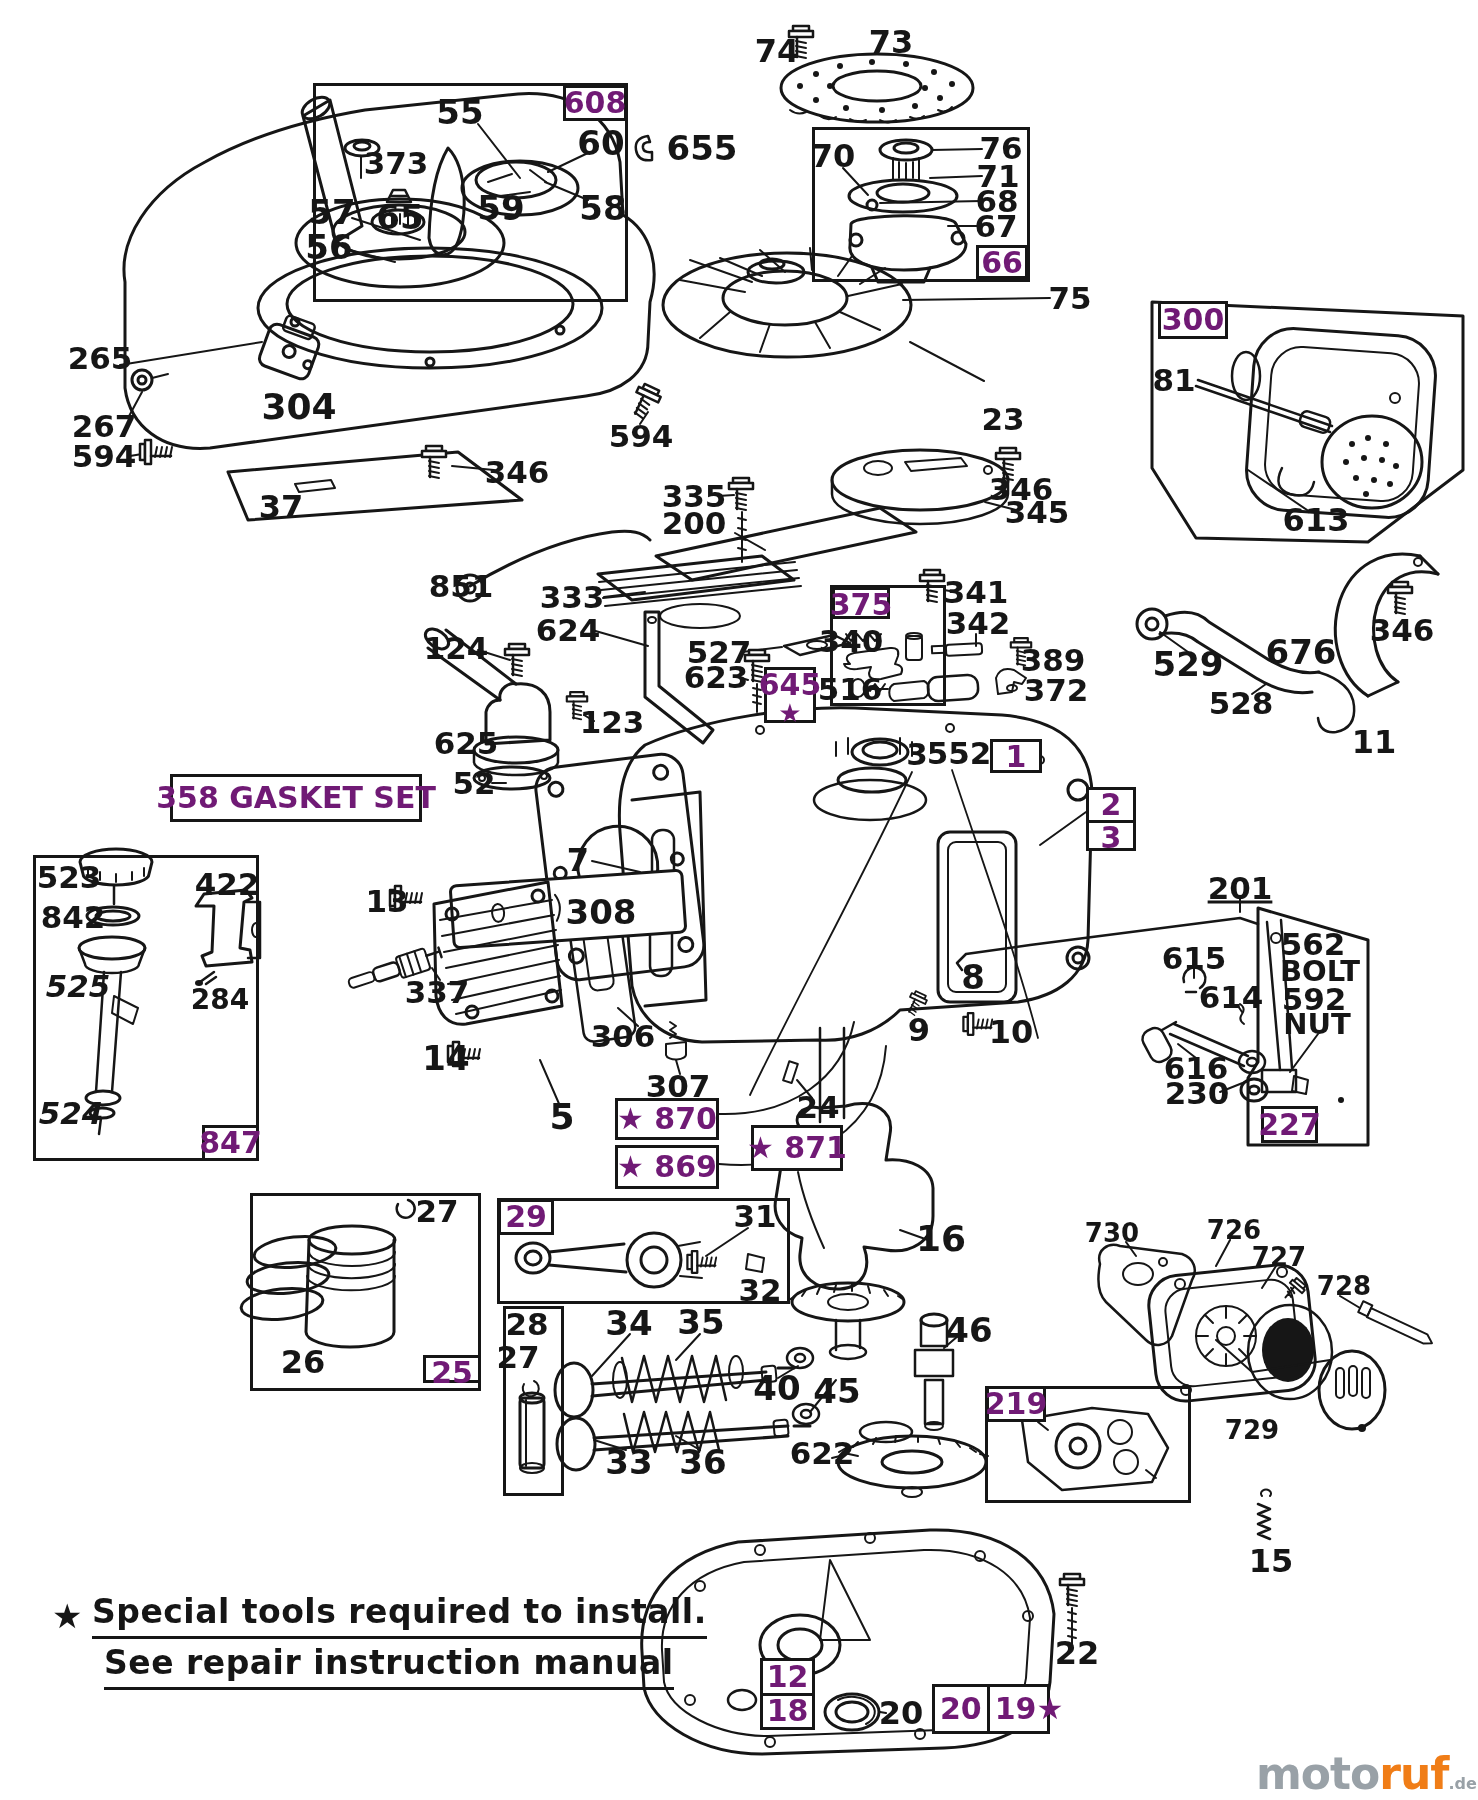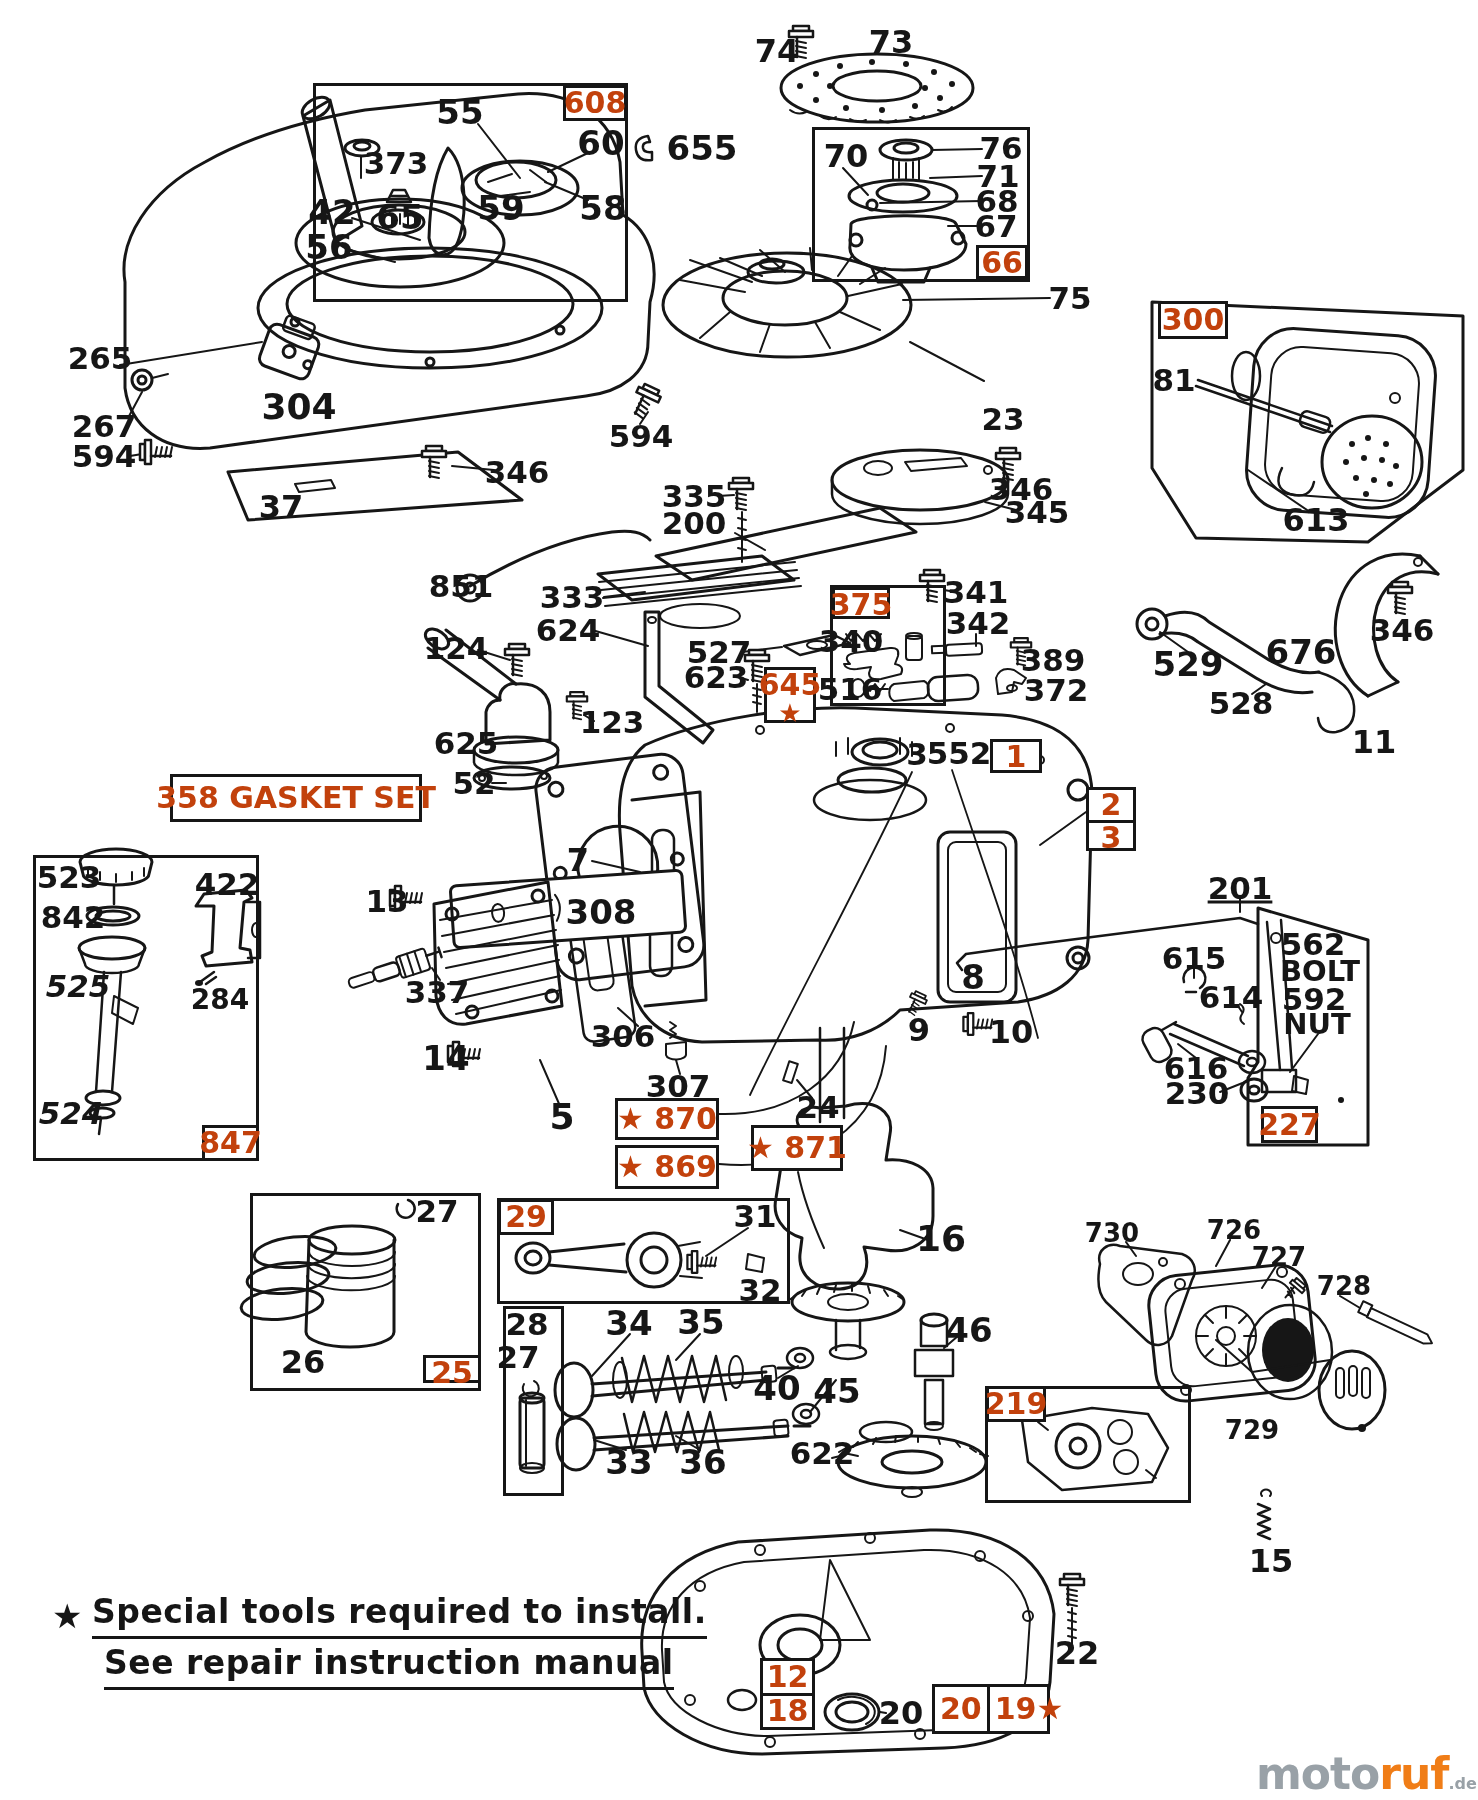--- a/index.html
+++ b/index.html
@@ -5,21 +5,21 @@
   html,body{margin:0;padding:0;background:#ffffff;}
   .canvas{position:relative;width:1478px;height:1800px;background:#ffffff;overflow:hidden;
           font-family:"DejaVu Sans",sans-serif;color:#161616;}
   .art{position:absolute;left:0;top:0;}
   #labels,#frames,#tags{position:absolute;left:0;top:0;width:100%;height:100%;pointer-events:none;}
   .plabel{position:absolute;transform:translate(-50%,-50%);font-weight:700;font-size:31px;
           color:#161616;white-space:nowrap;line-height:1;}
   .plabel.it{font-style:italic;}
   .pframe{position:absolute;border:3px solid #161616;box-sizing:border-box;}
   .ptag{position:absolute;display:flex;border:3px solid #161616;background:#ffffff;
-        box-sizing:border-box;font-weight:700;font-size:30px;color:#c2410c;}
+        box-sizing:border-box;font-weight:700;font-size:30px;color:#701a75;}
   .ptag.v{flex-direction:column;}
   .ptag.h{flex-direction:row;}
   .pcell{flex:1;display:flex;align-items:center;justify-content:center;padding:0 5px;white-space:nowrap;line-height:1;}
   .ptag.v .pcell + .pcell{border-top:3px solid #161616;}
   .ptag.h .pcell + .pcell{border-left:3px solid #161616;}
   .ptag.nodiv .pcell + .pcell{border:0;}
   .pcell.star{font-size:26px;flex:0 0 24px;}
   .footer{position:absolute;left:52px;top:1592px;}
   .fstar{position:absolute;left:0;top:4px;font-size:34px;font-weight:700;}
   .fline{margin:0 0 12px 40px;font-size:33px;font-weight:700;letter-spacing:.5px;white-space:nowrap;}
@@ -535,29 +535,29 @@
       </div>
       <div class="ptag h" style="left: 932px; top: 1684px; width: 118px; height: 50px;">
         <div class="pcell">20</div>
         <div class="pcell">19★</div>
       </div>
     </div>
 <div id="labels">
       <div class="plabel" style="left: 460px; top: 112px; font-size: 34px;">55</div>
       <div class="plabel" style="left: 601px; top: 143px; font-size: 34px;">60</div>
       <div class="plabel" style="left: 396px; top: 163px;">373</div>
-      <div class="plabel" style="left: 332px; top: 212px; font-size: 34px;">42</div>
+      <div class="plabel" style="left: 332px; top: 212px; font-size: 34px;">57</div>
       <div class="plabel" style="left: 400px; top: 217px; font-size: 34px;">65</div>
       <div class="plabel" style="left: 501px; top: 208px; font-size: 34px;">59</div>
       <div class="plabel" style="left: 603px; top: 208px; font-size: 34px;">58</div>
       <div class="plabel" style="left: 329px; top: 247px; font-size: 34px;">56</div>
       <div class="plabel" style="left: 702px; top: 148px; font-size: 34px;">655</div>
       <div class="plabel" style="left: 777px; top: 51px; font-size: 32px;">74</div>
       <div class="plabel" style="left: 891px; top: 42px; font-size: 32px;">73</div>
-      <div class="plabel" style="left: 833px; top: 156px; font-size: 32px; margin-left: 13px;">70</div>
+      <div class="plabel" style="left: 833px; top: 156px; font-size: 32px;">70</div>
       <div class="plabel" style="left: 1001px; top: 148px;">76</div>
       <div class="plabel" style="left: 998px; top: 176px;">71</div>
       <div class="plabel" style="left: 997px; top: 201px;">68</div>
       <div class="plabel" style="left: 996px; top: 226px;">67</div>
       <div class="plabel" style="left: 1070px; top: 298px;">75</div>
       <div class="plabel" style="left: 1003px; top: 381px; margin-top: 38px;">23</div>
       <div class="plabel" style="left: 1174px; top: 380px;">81</div>
       <div class="plabel" style="left: 1316px; top: 520px; font-size: 32px;">613</div>
       <div class="plabel" style="left: 100px; top: 358px;">265</div>
       <div class="plabel" style="left: 104px; top: 426px;">267</div>

